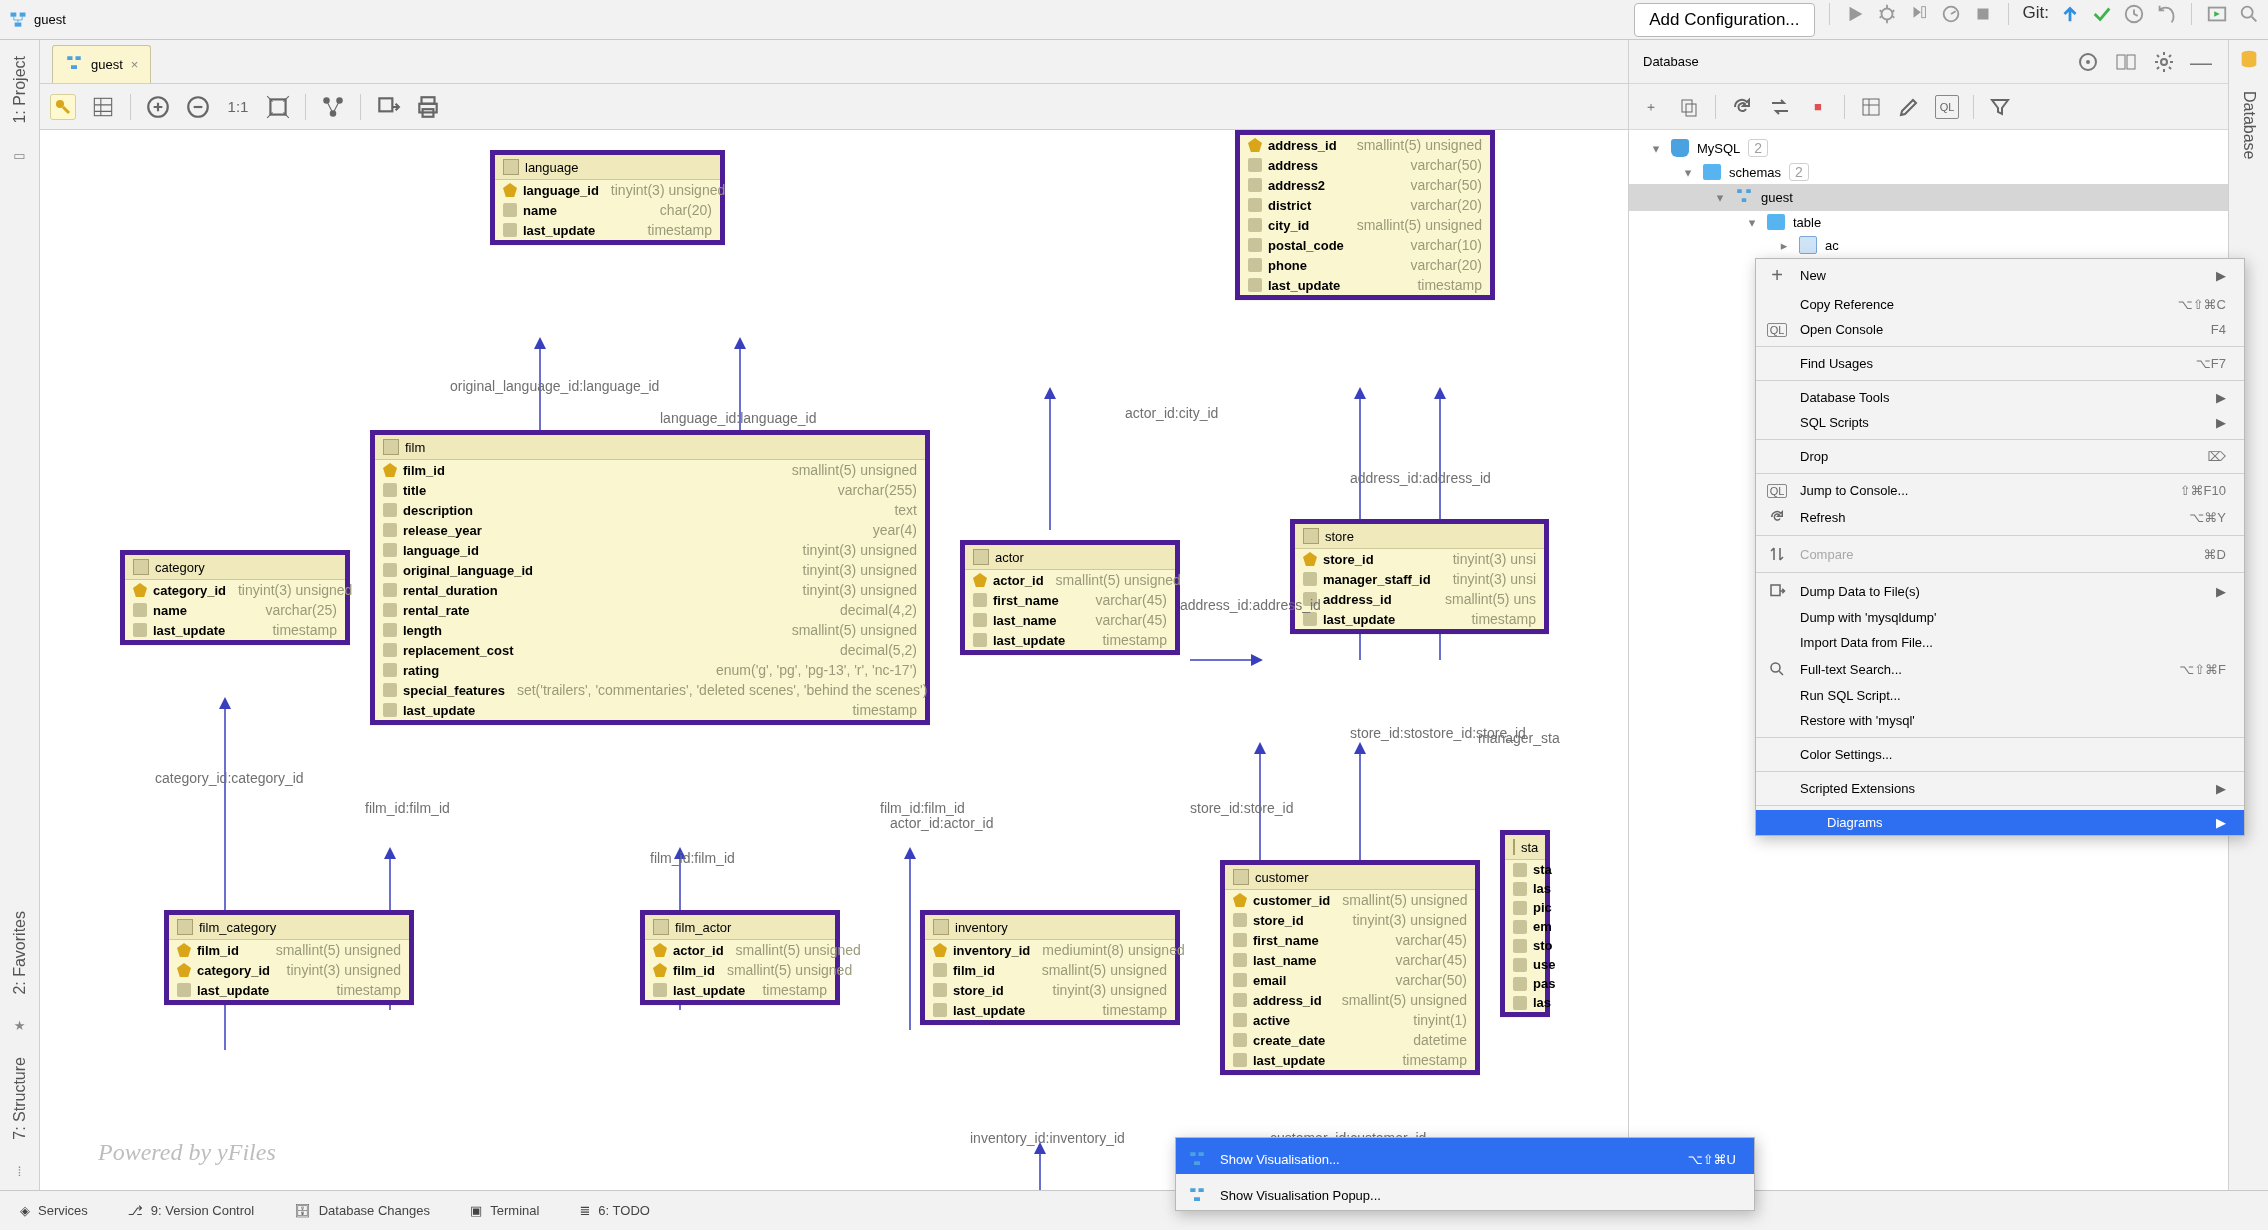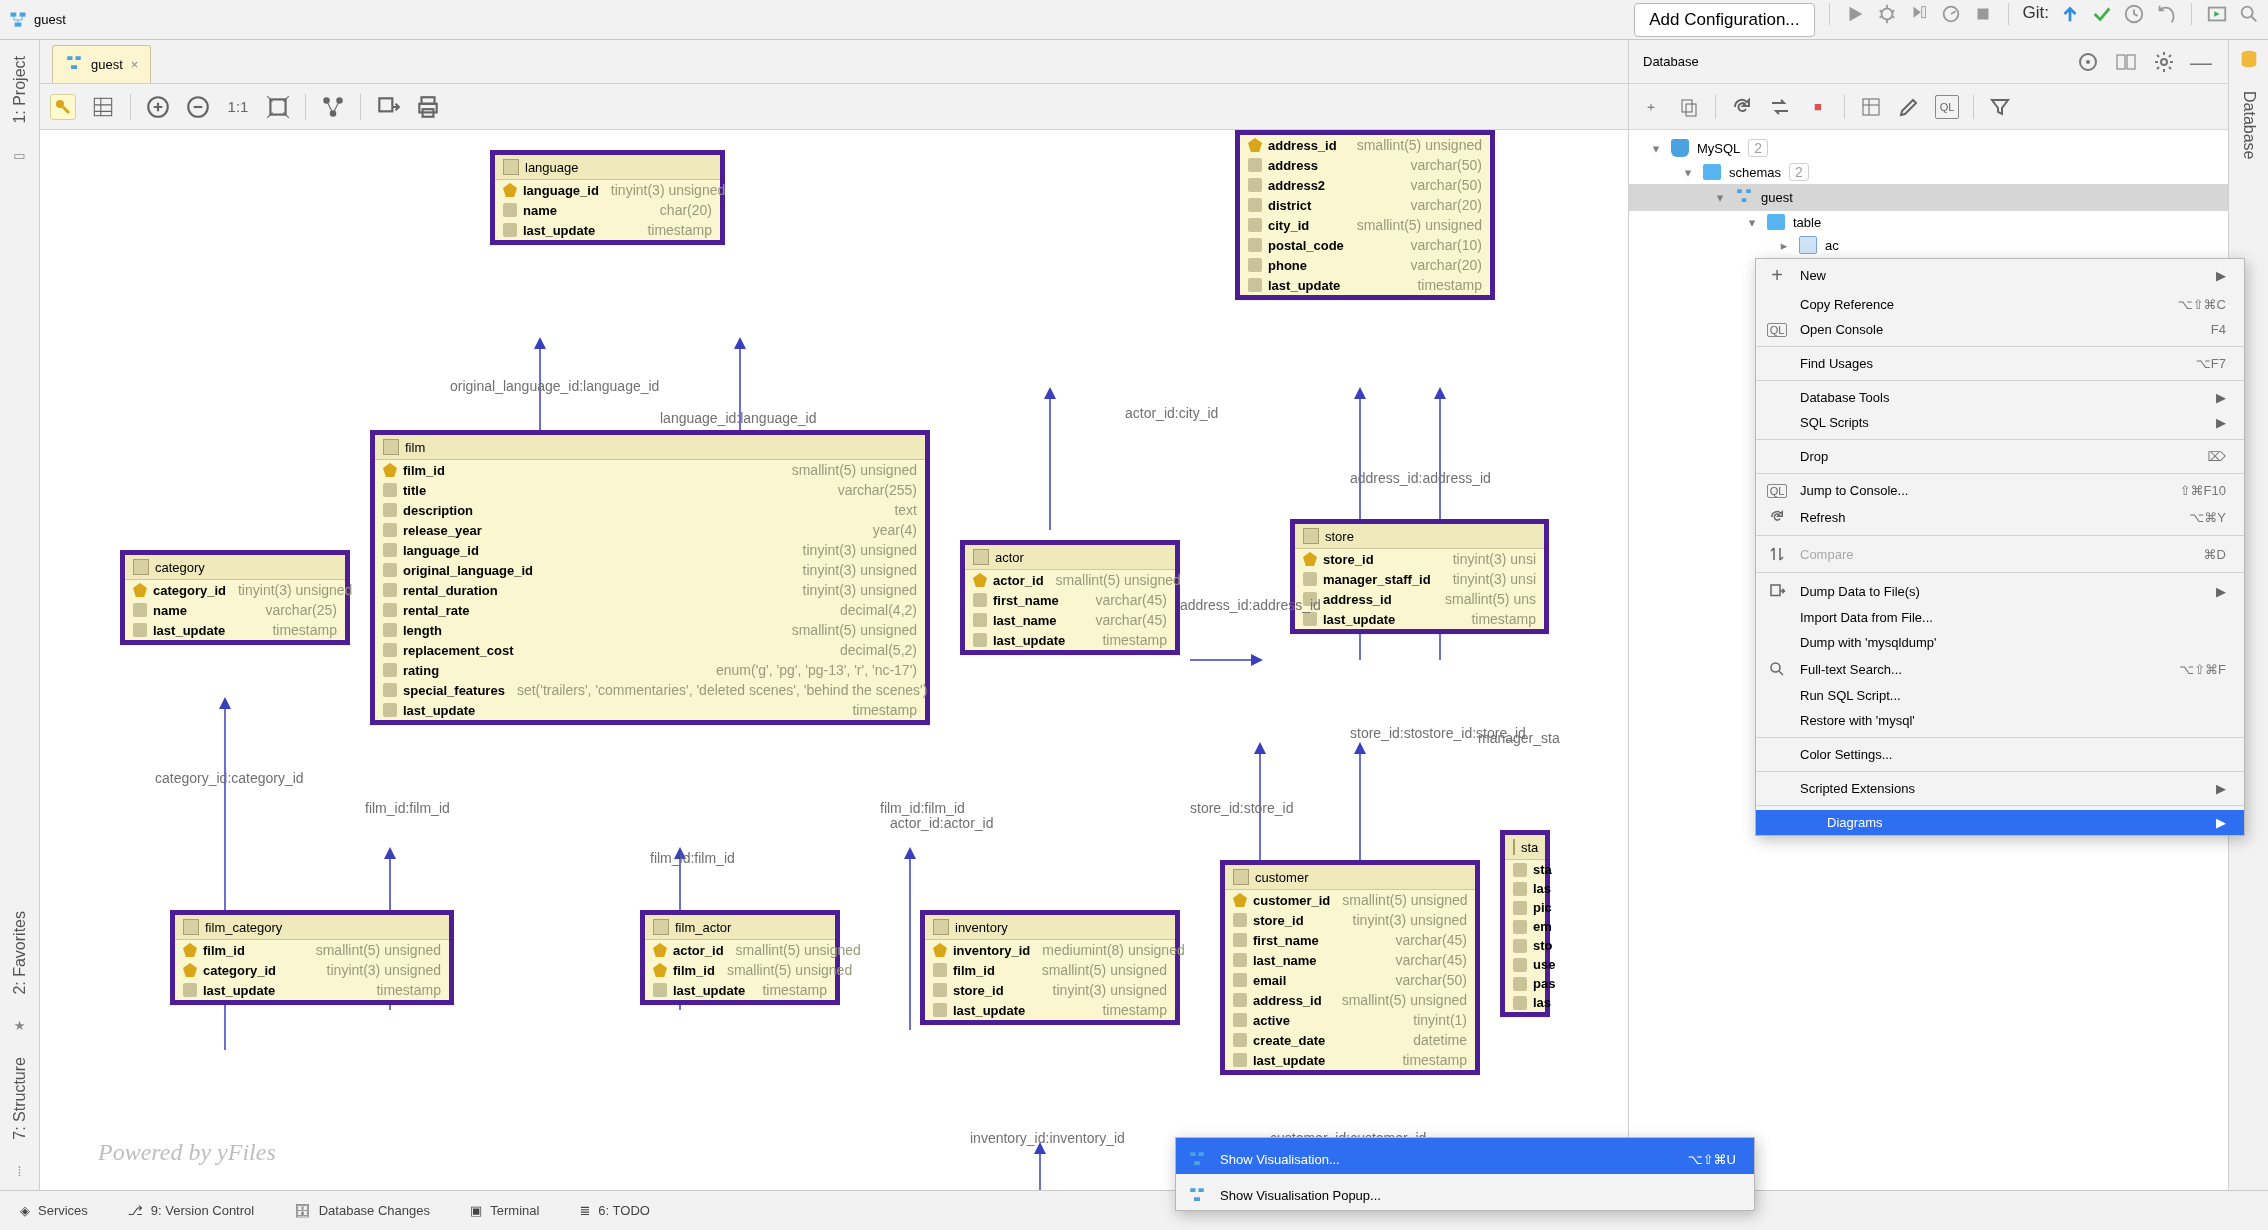--- a/index.html
+++ b/index.html
@@ -588,21 +588,21 @@
               <div class="row">
                 <span class="nm">
                   <span class="colico"></span>
                   <span>last_update</span>
                 </span>
                 <span class="ty">timestamp</span>
               </div>
             </div>
         </div>
 
-        <div class="ent" style="left:130px; top:780px; width:284px">
+        <div class="ent" style="left:124px; top:780px; width:250px">
           <div class="hd">
               <span class="tblico"></span>
               <span>film_category</span>
             </div>
           <div class="rows">
               <div class="row">
                 <span class="nm">
                   <span class="keyico"></span>
                   <span>film_id</span>
                 </span>
@@ -1183,25 +1183,25 @@
         <svg width="18" height="18" viewBox="0 0 24 24">
           <rect x="4" y="4" width="12" height="14" fill="none" stroke="currentColor" stroke-width="2"></rect>
           <path d="M16 12h6M19 9l3 3-3 3" stroke="currentColor" stroke-width="2" fill="none"></path>
         </svg>
       </span>
       <span class="lab">Dump Data to File(s)</span>
       <span class="sub">▶</span>
     </div>
     <div class="mi">
       <span class="ic"></span>
+      <span class="lab">Dump with 'mysqldump'</span>
+    </div>
+    <div class="mi">
+      <span class="ic"></span>
       <span class="lab">Import Data from File...</span>
-    </div>
-    <div class="mi">
-      <span class="ic"></span>
-      <span class="lab">Dump with 'mysqldump'</span>
     </div>
     <div class="mi">
       <span class="ic">
         <svg width="18" height="18" viewBox="0 0 24 24">
           <circle cx="10" cy="10" r="6" fill="none" stroke="currentColor" stroke-width="2"></circle>
           <path d="M15 15l5 5" stroke="currentColor" stroke-width="2"></path>
         </svg>
       </span>
       <span class="lab">Full-text Search...</span>
       <span class="sc">⌥⇧⌘F</span>

